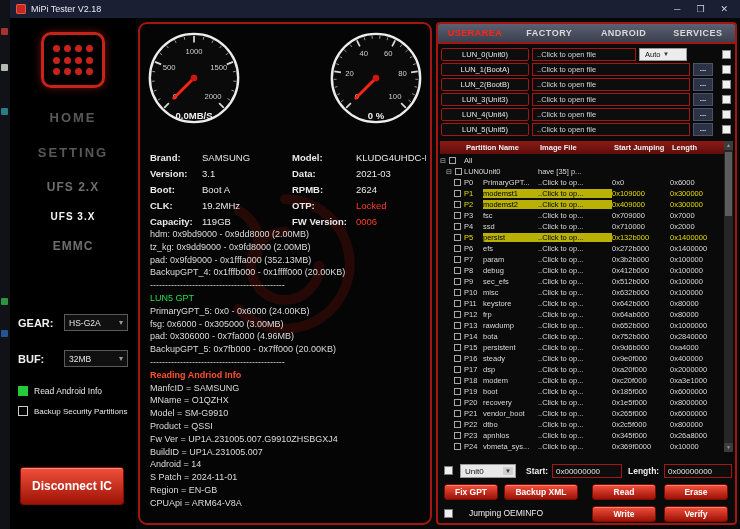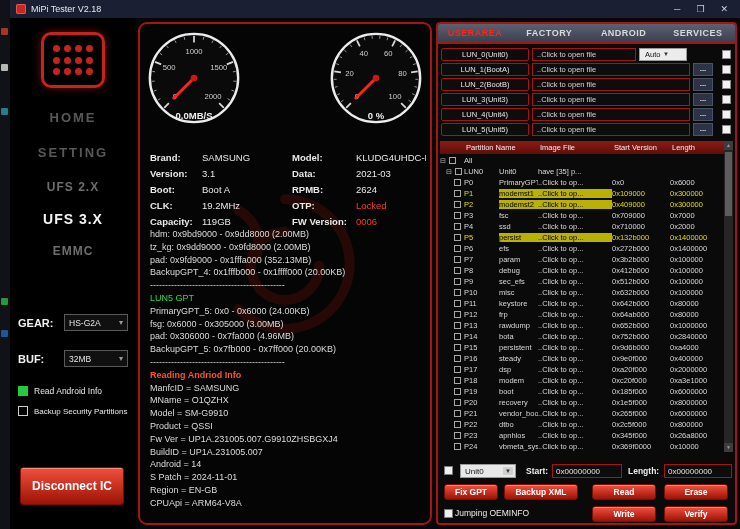--- a/index.html
+++ b/index.html
@@ -17,21 +17,21 @@
 .win-ctl span{color:#cfd3dd;font-size:9px;line-height:18px}
 
 .sidebar{position:absolute;left:0;top:18px;width:126px;bottom:0;background:#000}
 .logo{position:absolute;top:14px;left:31px;width:64px;height:56px;border:3px solid #c8231a;border-radius:10px;display:grid;grid-template-columns:repeat(4,1fr);align-content:space-evenly;justify-items:center;padding:5px 7px;box-shadow:0 0 8px rgba(200,35,26,.5)}
 .dot{width:7px;height:7px;border-radius:50%;background:#c8231a}
 .menu{position:absolute;top:92px;left:0;right:0;text-align:center}
 .menu-item{font-weight:bold;white-space:nowrap}
 .mi-top{font-size:13px;color:#585858;letter-spacing:2px;margin-bottom:20px}
 .mi-mid{font-size:12px;color:#6e6e6e;letter-spacing:1px;margin-bottom:17px}
 .menu-item:nth-child(3){}
-.mi-active{color:#f4f4f4;font-size:14px}
+.mi-active{color:#f4f4f4;font-size:10px}
 .ctl-row{position:absolute;left:8px;right:8px;display:flex;align-items:center;justify-content:space-between}
 .ctl-label{color:#f0f0f0;font-weight:bold;font-size:11px}
 .sel{width:64px;height:17px;background:#101010;border:1px solid#5a5a5a;border-radius:0;color:#e5e5e5;font-size:8.5px;display:flex;align-items:center;justify-content:space-between;padding:0 4px}
 .sel-arr{color:#9a9a9a;font-size:8px}
 .chk-row{position:absolute;left:8px;right:2px;display:flex;align-items:center;gap:6px}
 .chk{width:10px;height:10px;border:1px solid #cfcfcf;background:transparent;flex:0 0 auto}
 .chk.checked{background:#25c93c;border-color:#25c93c}
 .chk-label{color:#e8e8e8;font-size:8.5px;white-space:nowrap}
 .chk-label.small{font-size:8px}
 .disc-btn{position:absolute;left:10px;right:12px;bottom:24px;height:38px;border-radius:3px;background:linear-gradient(#f2503c,#9c1205);border:1px solid #7c0e04;color:#fff;font-size:12px;font-weight:bold;text-align:center;line-height:36px;box-shadow:inset 0 1px 0 rgba(255,255,255,.35)}
@@ -58,50 +58,50 @@
 .tab.active{color:#ff2416}
 .lun-rows{position:absolute;top:24px;left:0;right:0}
 .lun-row{position:relative;height:13px;margin-bottom:2px}
 .lun-label{position:absolute;left:3px;width:88px;height:13px;border:1px solid #a51512;border-radius:2px;background:#0d0d0d;color:#e8e8e8;font-size:7.5px;text-align:center;line-height:11px;overflow:hidden}
 .lun-file{position:absolute;left:94px;width:158px;height:13px;border:1px solid #a51512;background:#0d0d0d;color:#d6d6d6;font-size:7.5px;line-height:11px;padding-left:4px;overflow:hidden;white-space:nowrap}
 .lun-file.short{width:104px}
 .lun-auto{position:absolute;left:201px;width:48px;height:13px;background:#ececec;border:1px solid #9a9a9a;color:#111;font-size:7.5px;line-height:11px;padding:0 17px 0 5px;display:flex;align-items:center;justify-content:space-between}
 .lun-auto .arr{font-size:6px;color:#333}
 .lun-browse{position:absolute;left:255px;width:20px;height:13px;background:#2c3347;border:1px solid #4c5268;color:#e0e0e0;font-size:8px;font-weight:bold;text-align:center;line-height:9px}
 .lun-cb{position:absolute;left:284px;top:2px;width:9px;height:9px;background:#f2f2f2;border:1px solid #8a8a8a}
-.thead{position:absolute;top:117px;left:2px;width:288px;height:13px;display:flex;background:linear-gradient(#8c1a16,#5e0e0b);color:#f0f0f0;font-size:7.5px;font-weight:normal;align-items:center}
+.thead{position:absolute;top:117px;left:2px;width:288px;height:13px;display:flex;background:linear-gradient(#8c1a16,#5e0e0b);color:#f0f0f0;font-size:7.5px;font-weight:bold;align-items:center}
 .hc{overflow:hidden;white-space:nowrap;padding-left:2px}
 .w1{width:24px}.w2{width:74px}.w3{width:74px}.w4{width:58px}.w5{width:46px}
 .tree{position:absolute;top:131px;left:2px;width:288px;height:297px;overflow:hidden}
 .trow{display:flex;align-items:center;height:11px;color:#d8d8d8;font-size:7.5px}
 .c1,.c2,.c3,.c4,.c5{overflow:hidden;white-space:nowrap}
 .c1{width:24px;display:flex;align-items:center;flex:0 0 auto}
 .c2{width:74px;display:flex;flex:0 0 auto}
 .c3{width:74px;flex:0 0 auto}
 .c4{width:58px;flex:0 0 auto}
 .c5{width:46px;flex:0 0 auto}
 .exp{color:#b8b8b8;font-size:7px;width:8px;flex:0 0 auto}
 .tcb{width:7px;height:7px;border:1px solid #a8a8a8;margin:0 3px 0 1px;flex:0 0 auto}
-.pid{width:35px;flex:0 0 auto}
+.pid{width:19px;flex:0 0 auto}
 .pname{flex:1;overflow:hidden;white-space:nowrap}
 .ind1{padding-left:6px}.ind2{padding-left:13px}
 .hl .pname,.hl .c3{background:#b9b106;color:#000}
 .hl .pid,.hl .c4,.hl .c5{color:#e6df00}
 .sb{position:absolute;right:2px;top:117px;width:9px;height:311px;background:#262626}
 .sb-up,.sb-dn{position:absolute;left:0;width:9px;height:9px;background:#3c3c3c;color:#9a9a9a;font-size:5px;text-align:center;line-height:9px}
 .sb-up{top:0}.sb-dn{bottom:0}
 .sb-thumb{position:absolute;left:1px;top:11px;width:7px;height:64px;background:#5c5c5c}
 .footer-controls{position:absolute;top:440px;left:0;right:0;height:15px}
 .fcb{position:absolute;width:9px;height:9px;background:#f0f0f0;border:1px solid #7a7a7a}
 .unit-sel{position:absolute;left:22px;top:0;width:56px;height:14px;background:#e8e8e8;border:1px solid #9a9a9a;color:#111;font-size:8px;display:flex;align-items:center;justify-content:space-between;padding:0 2px 0 4px}
 .usel-arr{font-size:6px;color:#333;background:#cfcfcf;padding:1px 2px}
 .flabel{position:absolute;top:2px;color:#ececec;font-size:8.5px;font-weight:bold}
 .finput{position:absolute;top:0;height:14px;background:#0d0d0d;border:1px solid #a51512;color:#e2e2e2;font-size:8px;padding:0 3px;font-family:"Liberation Sans",sans-serif;outline:none}
 .rbtn{position:absolute;height:16px;border-radius:3px;background:linear-gradient(#f2503c,#9c1205);border:1px solid #7c0e04;color:#fff;font-size:8.5px;font-weight:bold;text-align:center;line-height:15px;box-shadow:inset 0 1px 0 rgba(255,255,255,.3);overflow:hidden}
-.jump-row{position:absolute;left:6px;top:484px;display:flex;align-items:center;gap:2px}
+.jump-row{position:absolute;left:6px;top:484px;display:flex;align-items:center;gap:16px}
 .jump-row .fcb{position:static}
 .jump-label{color:#ececec;font-size:8.5px;white-space:nowrap}
 .gtick{stroke:#d8d8d8}
 .glabel{fill:#cfcfcf;font-size:8px;font-family:"Liberation Sans",sans-serif}
 </style>
 </head>
 <body>
 
 <div class="screen">
   <div class="desktop-strip">
@@ -346,21 +346,21 @@
             <div class="lun-label">LUN_5(Unit5)</div>
             <div class="lun-file">..Click to open file</div>
             <div class="lun-browse">...</div>
             <div class="lun-cb"></div>
           </div>
         </div>
       <div class="thead">
           <span class="hc w1"></span>
           <span class="hc w2">Partition Name</span>
           <span class="hc w3">Image File</span>
-          <span class="hc w4">Start Version</span>
+          <span class="hc w4">Start Jumping</span>
           <span class="hc w5">Length</span>
         </div>
       <div class="tree">
           <div class="trow">
             <span class="c1">
               <span class="exp">⊟</span>
               <span class="tcb"></span>
             </span>
             <span class="c2">
               <span class="pname">All</span>

